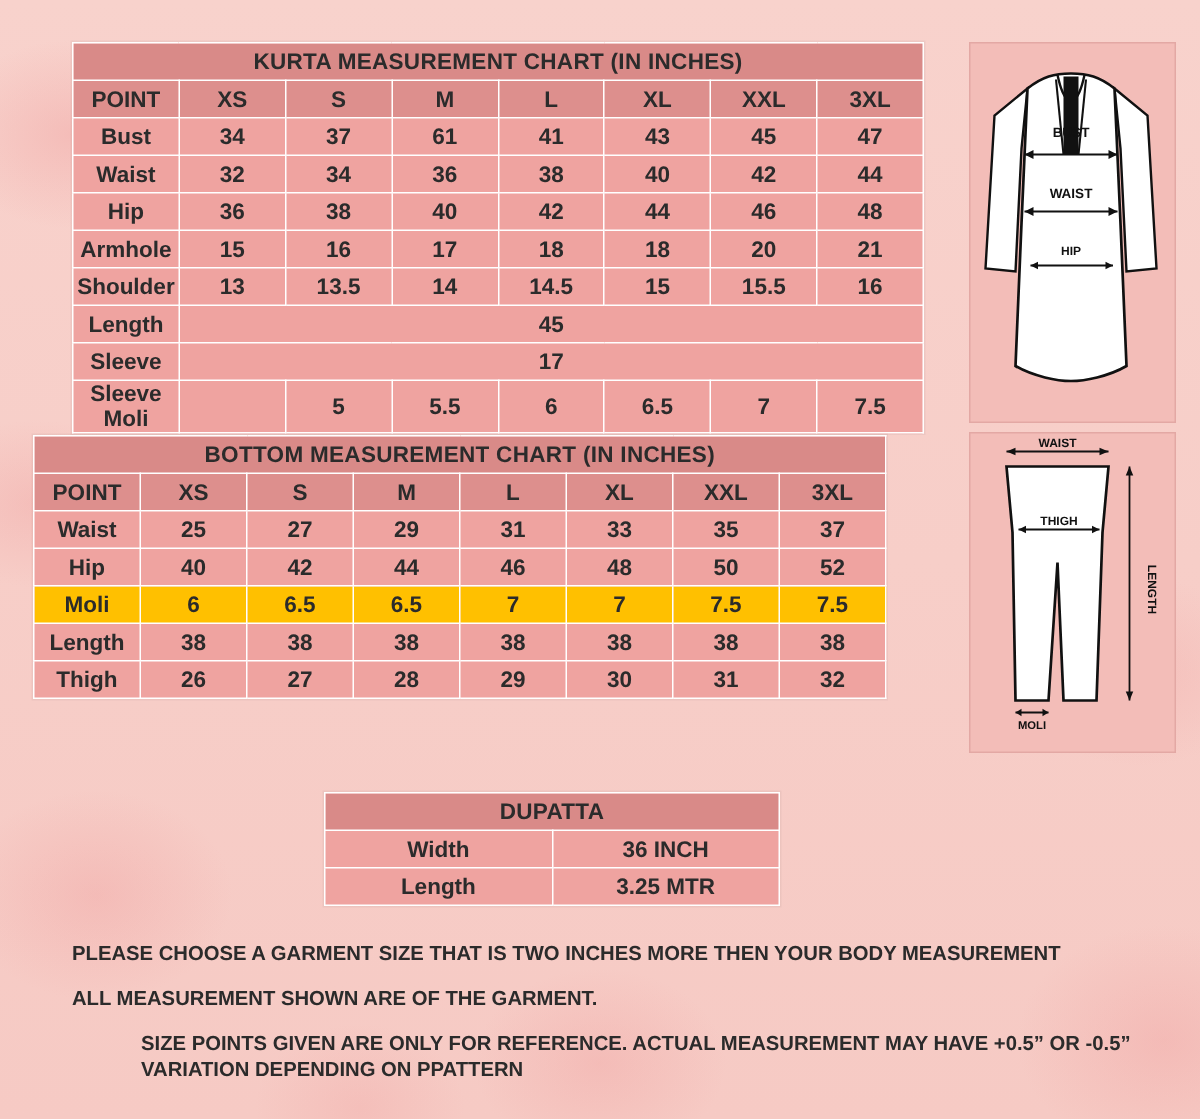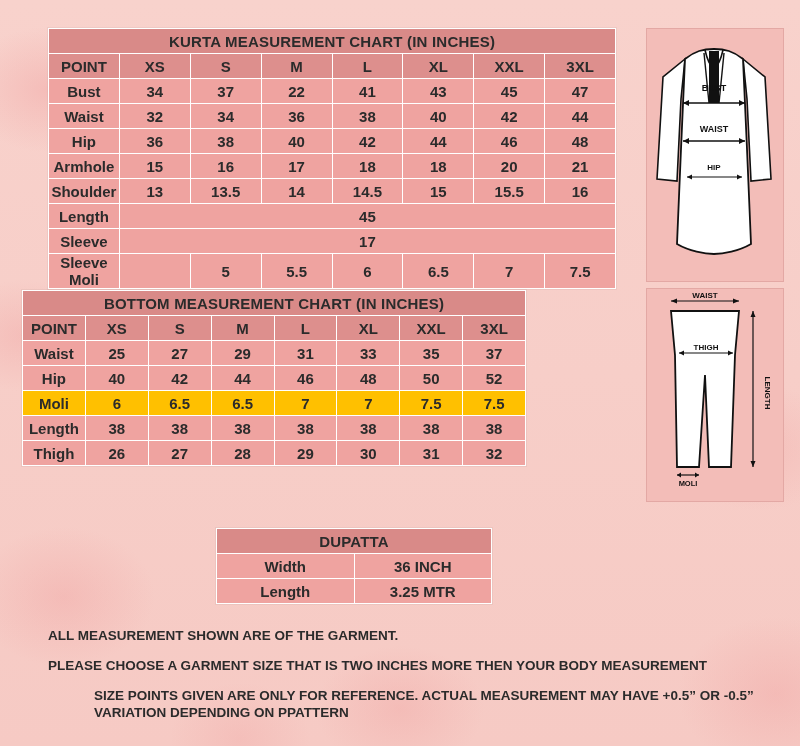--- a/index.html
+++ b/index.html
@@ -67,23 +67,23 @@
   .row-label {
     font-size: 15px;
   }
   .highlight td {
     background: #ffc000 !important;
   }
 
   
   #kurta-chart { left: 48px; top: 28px; width: 568px; }
   
-  #bottom-chart { left: 22px; top: 290px; width: 504px; padding-left: 19px; }
-  
-  #dupatta-chart { left: 216px; top: 528px; width: 276px; }
+  #bottom-chart { left: 22px; top: 290px; width: 569px; padding-left: 19px; }
+  
+  #dupatta-chart { left: 216px; top: 528px; width: 304px; }
 
   
   .illus {
     position: absolute;
     background: #f3bdb8;
     border: 1px solid #e3a8a4;
   }
   #kurta-illus { left: 646px; top: 28px; width: 136px; height: 252px; }
   #bottom-illus { left: 646px; top: 288px; width: 136px; height: 212px; }
 
@@ -123,21 +123,21 @@
       <td class="hdr-cell">L</td>
       <td class="hdr-cell">XL</td>
       <td class="hdr-cell">XXL</td>
       <td class="hdr-cell">3XL</td>
     </tr>
 
     <tr>
       <td class="row-label">Bust</td>
       <td>34</td>
       <td>37</td>
-      <td>22</td>
+      <td>61</td>
       <td>41</td>
       <td>43</td>
       <td>45</td>
       <td>47</td>
     </tr>
     <tr>
       <td class="row-label">Waist</td>
       <td>32</td>
       <td>34</td>
       <td>36</td>
@@ -334,18 +334,18 @@
       <text x="118" y="104" text-anchor="middle" font-family="Liberation Sans, sans-serif" font-size="8" font-weight="bold" fill="#111111" transform="rotate(90 118 104)">LENGTH</text>
 
       <line x1="30" y1="186" x2="52" y2="186" stroke="#111111" stroke-width="1.2"></line>
       <polygon points="30,186 34,183.5 34,188.5" fill="#111111"></polygon>
       <polygon points="52,186 48,183.5 48,188.5" fill="#111111"></polygon>
       <text x="41" y="197" text-anchor="middle" font-family="Liberation Sans, sans-serif" font-size="7.5" font-weight="bold" fill="#111111">MOLI</text>
     </svg>
   </div>
 
   <div class="notes">
+    <p>PLEASE CHOOSE A GARMENT SIZE THAT IS TWO INCHES MORE THEN YOUR BODY MEASUREMENT</p>
     <p>ALL MEASUREMENT SHOWN ARE OF THE  GARMENT.</p>
-    <p>PLEASE CHOOSE A GARMENT SIZE THAT IS TWO INCHES MORE THEN YOUR BODY MEASUREMENT</p>
     <p>SIZE POINTS GIVEN ARE ONLY FOR REFERENCE. ACTUAL MEASUREMENT MAY HAVE  +0.5” OR -0.5” VARIATION DEPENDING ON PPATTERN</p>
   </div>
 
 </div>
 
 </body></html>

